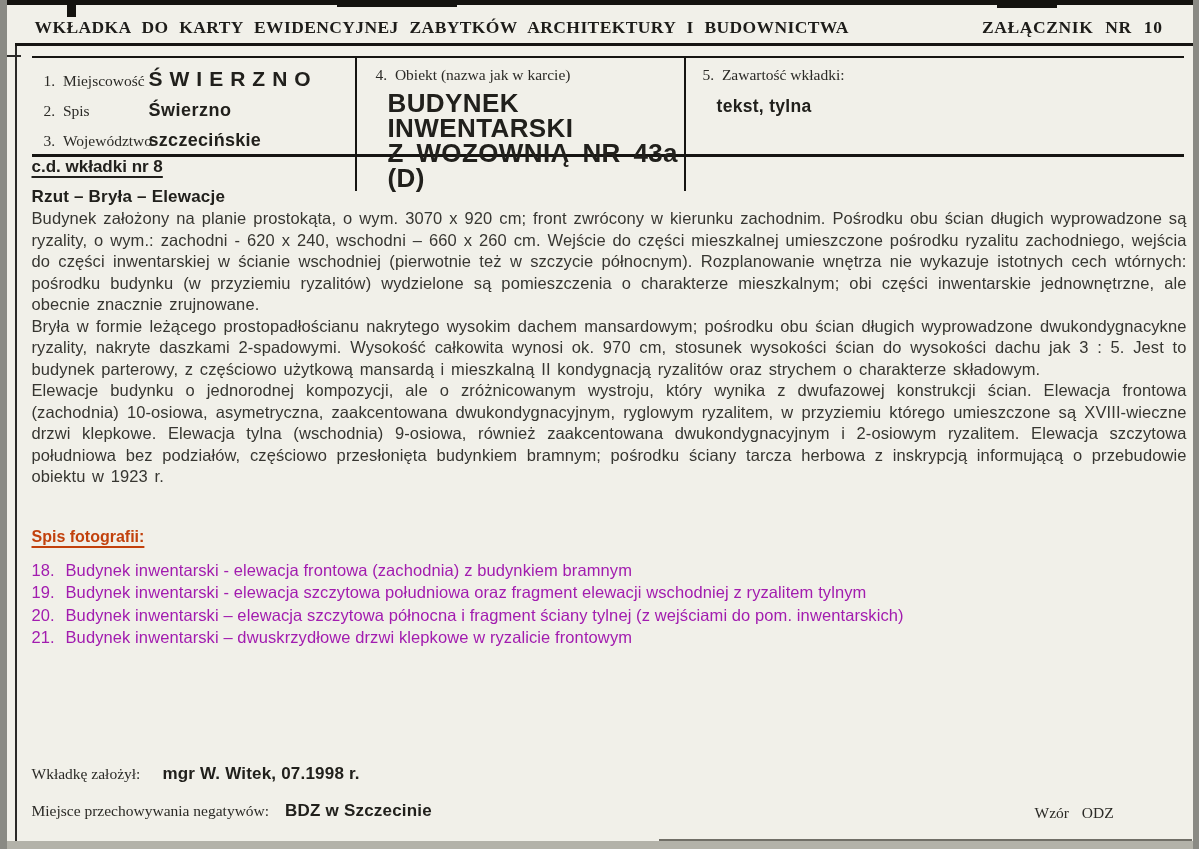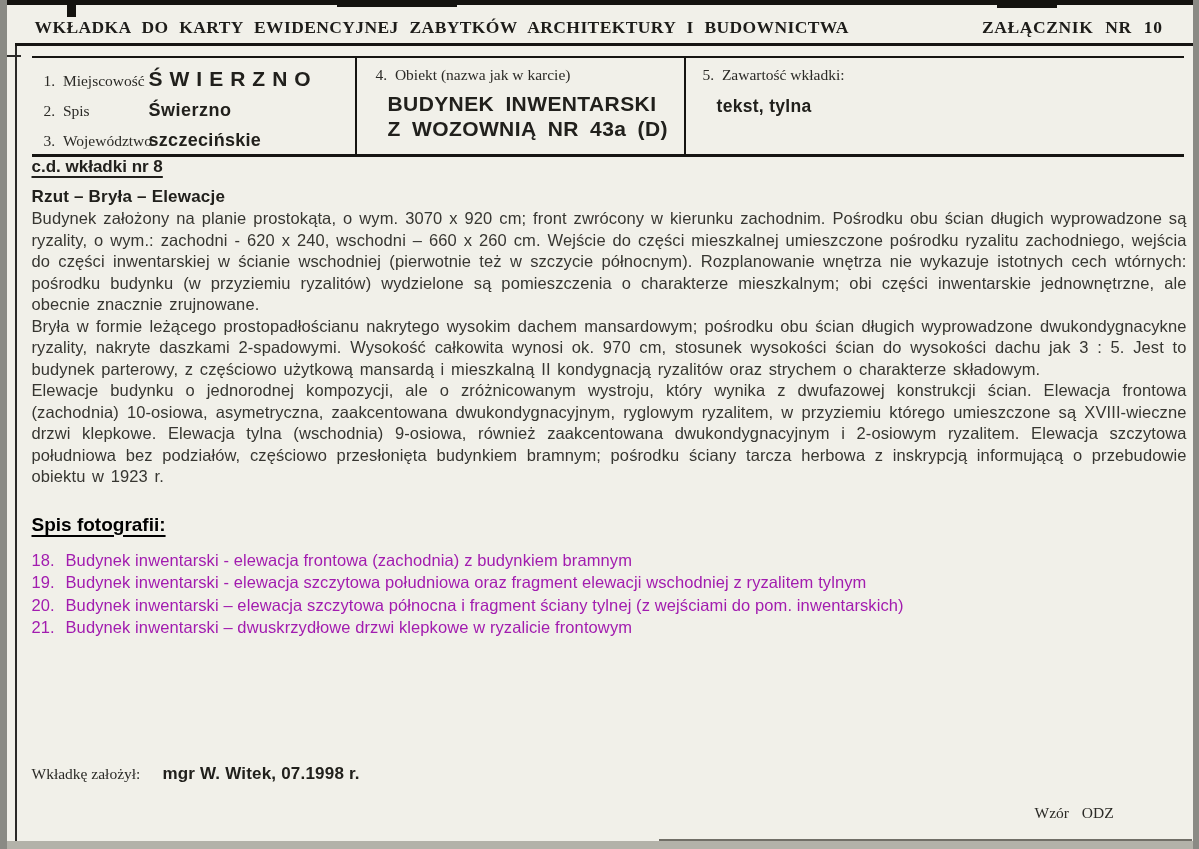--- a/index.html
+++ b/index.html
@@ -30,34 +30,34 @@
   .idcell{position:relative;}
   .idcell + .idcell{border-left:2px solid #161512;}
   .serif-label{font-family:"Liberation Serif",serif;font-size:15.5px;color:#2b2a26;}
   .field-row{display:flex;align-items:baseline;margin-top:9px;}
   .field-row .serif-label{display:inline-block;width:117px;padding-left:12px;box-sizing:border-box;}
   .field-value{font-weight:bold;color:#21201c;}
   .value-town{font-size:21px;letter-spacing:7px;}
   .value-commune{font-size:18px;letter-spacing:0.5px;}
   .value-voivodeship{font-size:18px;letter-spacing:0.3px;}
   .cell-object{padding:8px 4px 0 19px;}
-  .object-name{font-weight:bold;font-size:21px;color:#21201c;line-height:25px;margin-top:7px;margin-left:12px;
+  .object-name{font-weight:bold;font-size:26px;color:#21201c;line-height:25px;margin-top:7px;margin-left:12px;
                letter-spacing:0.4px;word-spacing:5px;}
   .cell-contents{padding:8px 0 0 17px;}
   .contents-value{font-weight:bold;font-size:17.5px;color:#21201c;margin:12px 0 0 14px;letter-spacing:0.3px;}
 
   
   .content{position:absolute;top:157px;left:25px;width:1155px;}
   .cd-line{font-weight:bold;font-size:17px;color:#21201c;text-decoration:underline;
            text-decoration-thickness:2px;text-underline-offset:4px;margin-bottom:10px;}
   .section-title{font-weight:bold;font-size:17px;color:#21201c;margin-bottom:1px;letter-spacing:0.2px;}
   .para{font-size:16.5px;line-height:21.5px;text-align:justify;color:#373631;
         word-spacing:2px;letter-spacing:0.1px;margin:0;}
-  .photos-title{font-weight:bold;font-size:19px;color:#000000;text-decoration:underline;
-                text-decoration-thickness:2px;text-underline-offset:4px;margin-top:26px;}
+  .photos-title{font-weight:bold;font-size:16px;color:#c2410c;text-decoration:underline;
+                text-decoration-thickness:2px;text-underline-offset:4px;margin-top:40px;}
   .photo-list{margin-top:13px;}
   .photo-item{display:flex;font-size:16.5px;line-height:22.6px;color:#a21caf;letter-spacing:0.1px;}
   .photo-no{width:34px;flex:none;}
   .photo-text{flex:1;}
 
   
   .footer-row1{position:absolute;top:764px;left:25px;display:flex;align-items:baseline;}
   .footer-row2{position:absolute;top:801px;left:25px;display:flex;align-items:baseline;}
   .footer-value{font-weight:bold;font-size:17px;color:#21201c;margin-left:22px;letter-spacing:0.2px;}
   .wzor{position:absolute;top:804px;left:1028px;font-family:"Liberation Serif",serif;
@@ -140,15 +140,19 @@
         <span class="photo-no">21.</span>
         <span class="photo-text">Budynek inwentarski – dwuskrzydłowe drzwi klepkowe w ryzalicie frontowym</span>
       </div>
     </div>
   </div>
 
   <div class="footer-row1">
     <span class="serif-label">Wkładkę założył:</span>
     <span class="footer-value">mgr W. Witek, 07.1998 r.</span>
   </div>
+  <div class="footer-row2">
+    <span class="serif-label">Miejsce przechowywania negatywów:</span>
+    <span class="footer-value" style="margin-left:16px;">BDZ w Szczecinie</span>
+  </div>
   <div class="wzor">Wzór ODZ</div>
 
 </div>
 
 </body></html>

